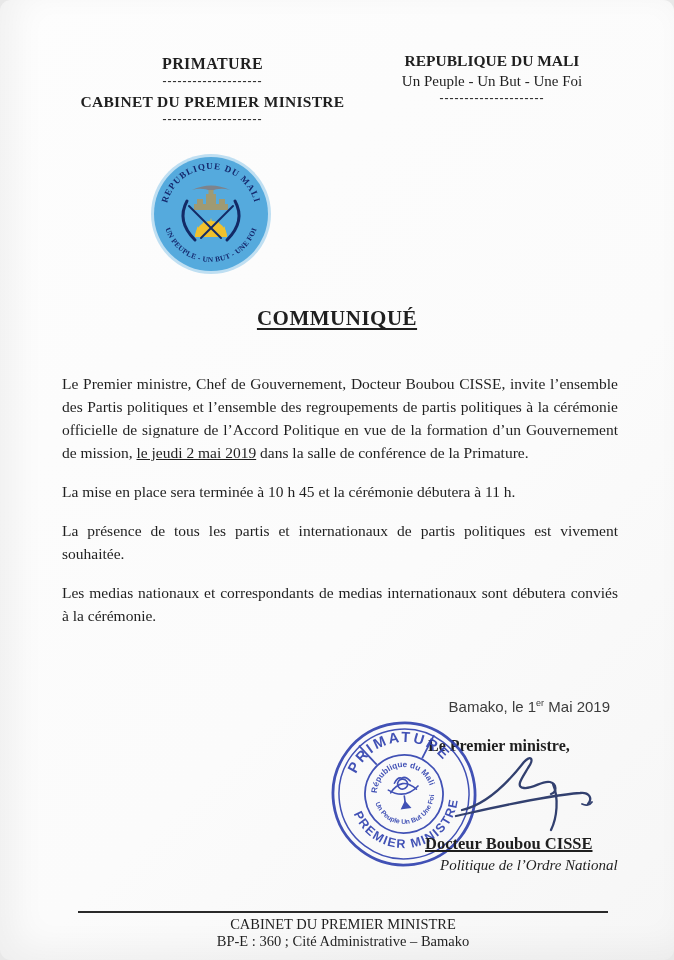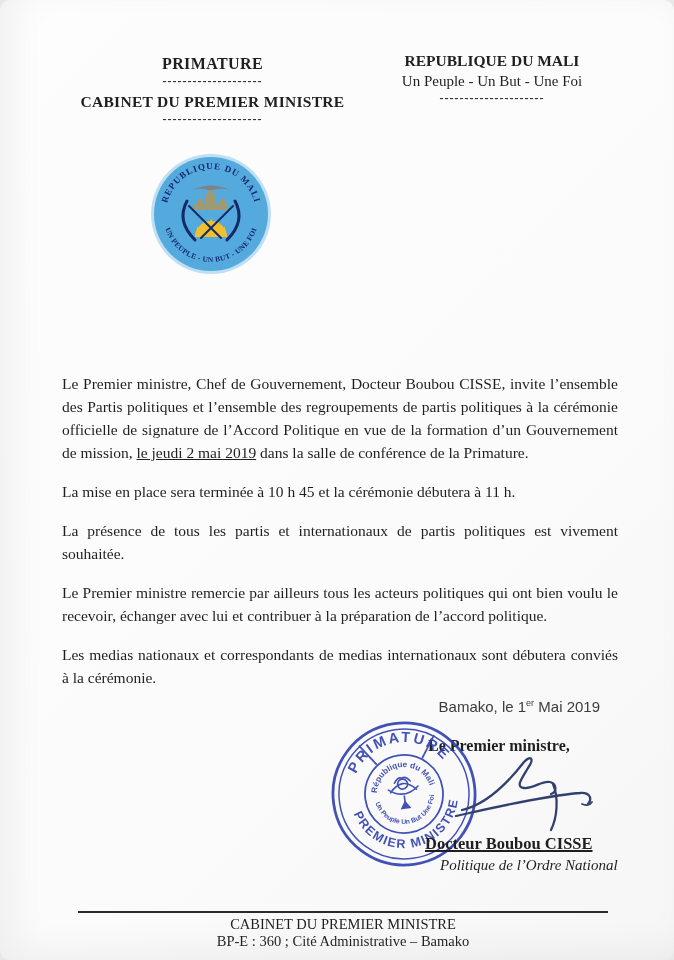--- a/index.html
+++ b/index.html
@@ -17,21 +17,21 @@
   .hdr-right{position:absolute;left:372px;top:52px;width:240px;text-align:center;}
   .hdr-right .l1{font-weight:bold;font-size:15.5px;}
   .hdr-right .l2{font-size:15px;margin-top:3px;}
   .emblem{position:absolute;left:150px;top:153px;width:122px;height:122px;}
   .title-wrap{position:absolute;left:0;top:306px;width:100%;text-align:center;}
   .title{font-size:21px;font-weight:bold;letter-spacing:.5px;text-decoration:underline;text-underline-offset:3px;text-decoration-thickness:2px;}
   .bodytext{position:absolute;left:62px;top:372px;width:556px;font-size:15.5px;line-height:23px;text-align:justify;}
   .bodytext p{margin:0 0 16px 0;}
   .bold-ul{font-weight:normal;text-decoration:underline;}
   .dateline{position:absolute;left:0;top:698px;width:600px;text-align:right;
-    font-family:"Liberation Sans", sans-serif;font-size:15px;color:#3c3c3c;}
+    font-family:"Liberation Sans", sans-serif;font-size:15px;color:#3c3c3c;padding-left:10px;}
   .dateline sup{font-size:9px;}
   .sig-role{position:absolute;left:428px;top:737px;font-weight:bold;font-size:16px;z-index:1;}
   .sig-svg{position:absolute;left:452px;top:746px;width:160px;height:92px;z-index:3;}
   .sig-name{position:absolute;left:425px;top:834px;font-weight:bold;font-size:16.5px;text-decoration:underline;text-decoration-thickness:1.5px;z-index:3;}
   .sig-title{position:absolute;left:440px;top:857px;font-style:italic;font-size:15px;z-index:3;}
   .stamp{position:absolute;left:328px;top:718px;width:152px;height:152px;opacity:.9;z-index:2;}
   .footer-rule{position:absolute;left:78px;top:911px;width:530px;border-top:2.5px solid #2a2a2a;}
   .footer-text{position:absolute;left:78px;top:916px;width:530px;text-align:center;font-size:14.5px;line-height:17px;}
 </style>
 </head>
@@ -84,26 +84,28 @@
 
       <g stroke-width="3" fill="none" stroke-linecap="round" stroke="#132a66">
         <path d="M 37,48 Q 26,68 45,87"></path>
         <path d="M 85,48 Q 96,68 77,87"></path>
         <path d="M 39,53 L 71,85" stroke-width="2"></path>
         <path d="M 83,53 L 51,85" stroke-width="2"></path>
       </g>
     </svg>
   </div>
 
+  <div class="title-wrap">
+    <span class="title">COMMUNIQUÉ</span>
+  </div>
 
   <div class="bodytext">
     <p><span>Le Premier ministre, Chef de Gouvernement, Docteur Boubou CISSE, invite l’ensemble des Partis politiques et l’ensemble des regroupements de partis politiques à la cérémonie officielle de signature de l’Accord Politique en vue de la formation d’un Gouvernement de mission, </span><span class="bold-ul">le jeudi 2 mai 2019</span><span> dans la salle de conférence de la Primature.</span></p>
     <p>La mise en place sera terminée à 10 h 45 et la cérémonie débutera à 11 h.</p>
     <p>La présence de tous les partis et internationaux de partis politiques est vivement souhaitée.</p>
-    <p>Le Premier ministre remercie par ailleurs tous les acteurs politiques qui ont bien voulu le recevoir, échanger avec lui et contribuer à la préparation de l’accord politique.</p>
     <p>Les medias nationaux et correspondants de medias internationaux sont débutera conviés à la cérémonie.</p>
   </div>
 
   <div class="dateline"><span>Bamako, le 1</span><sup>er</sup><span> Mai 2019</span></div>
 
   <div class="sig-role">Le Premier ministre,</div>
 
   <svg class="sig-svg" viewBox="0 0 160 92">
     <g stroke-width="2.3" fill="none" stroke-linecap="round" stroke="#32406f">
       <path d="M 10,64 C 36,58 58,34 72,16 C 78,9 83,12 76,22 C 70,32 63,41 72,42 C 82,43 90,34 98,36 C 105,38 105,46 99,48"></path>

